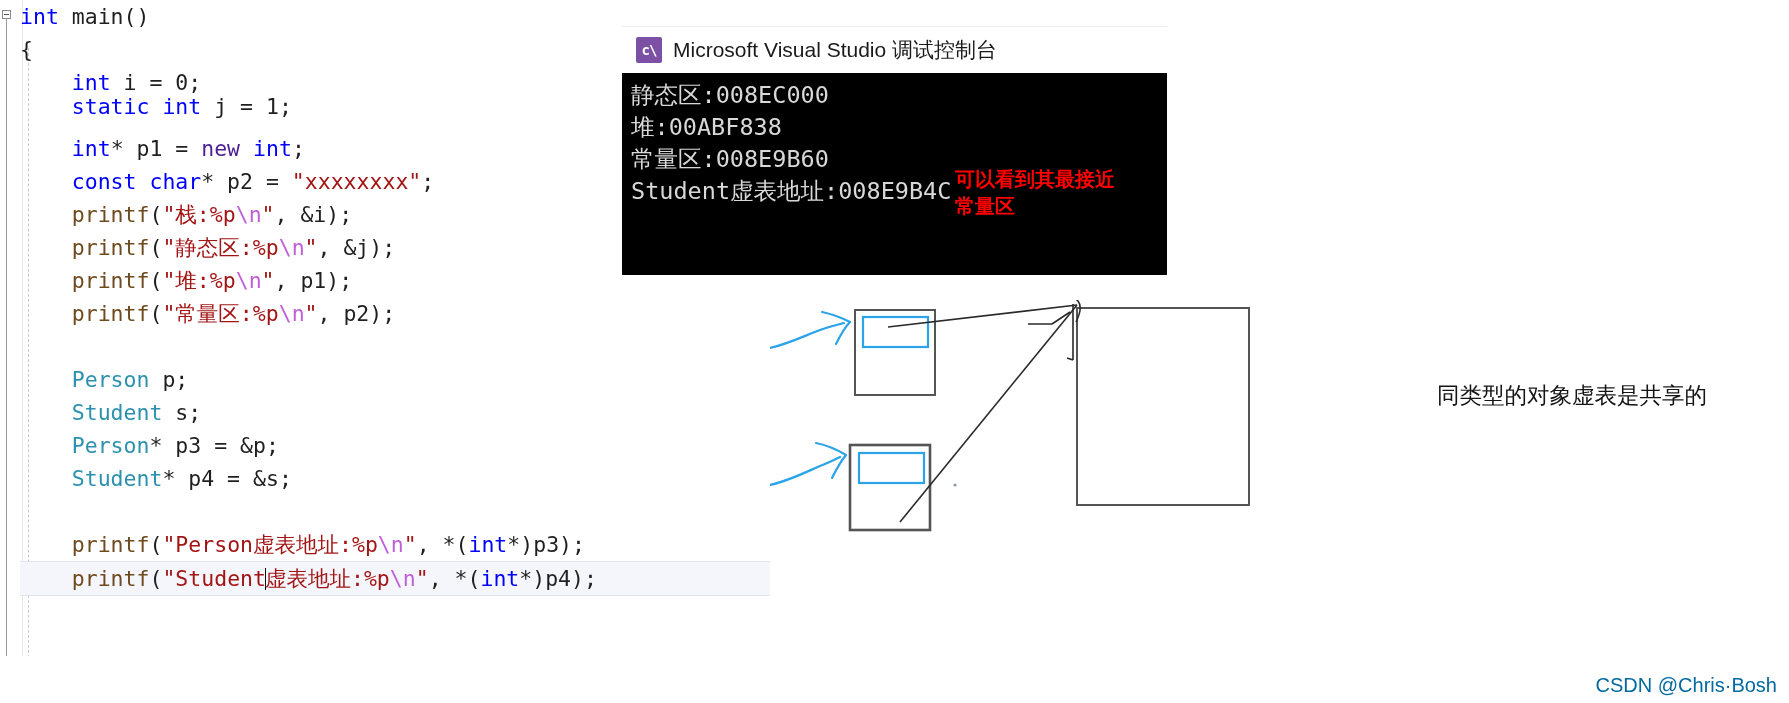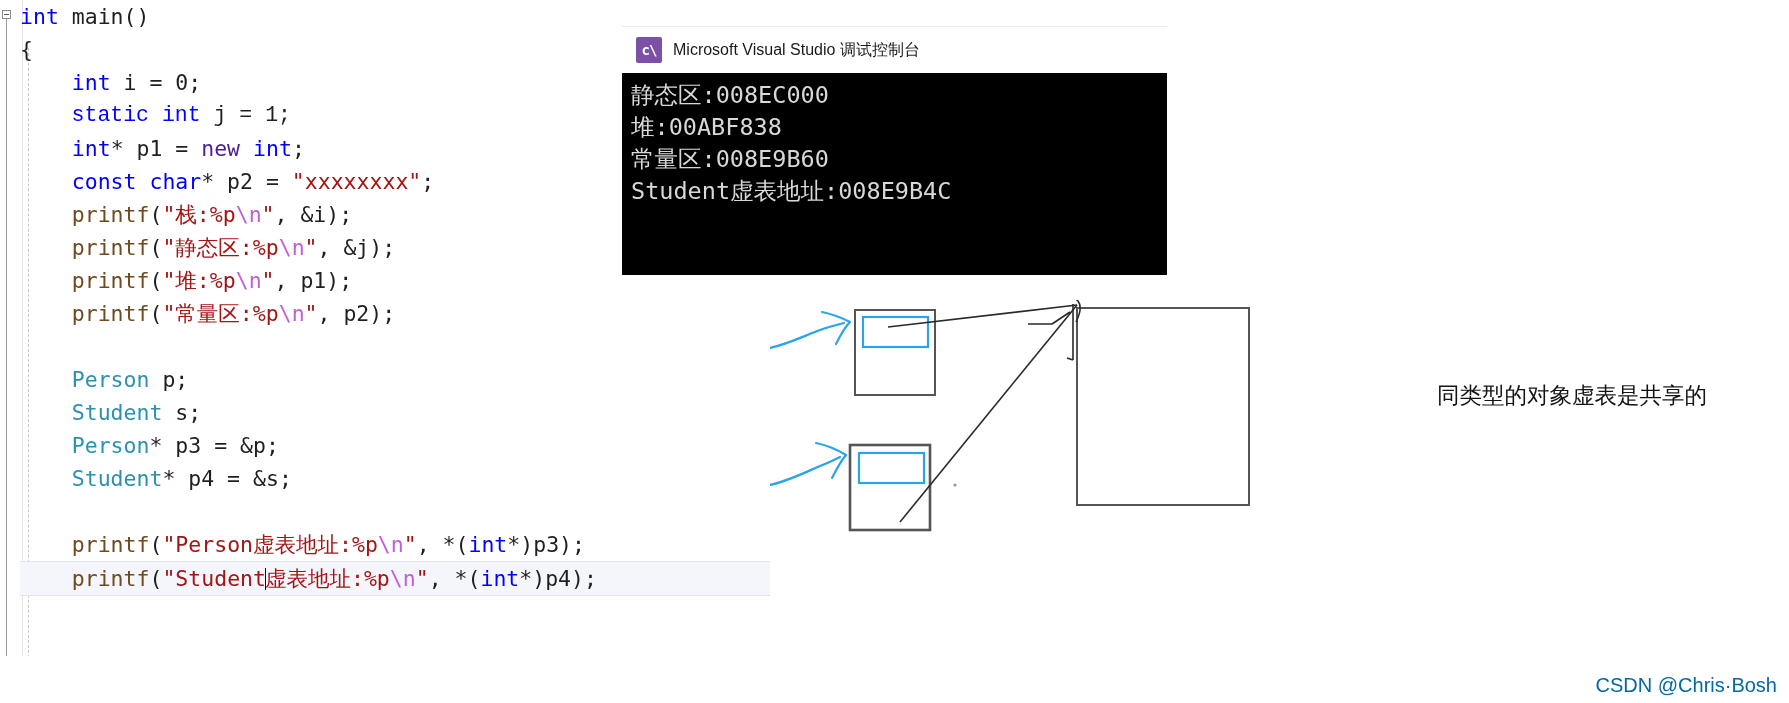--- a/index.html
+++ b/index.html
@@ -137,21 +137,21 @@
     color: #ffffff;
     font-family: "DejaVu Sans Mono", monospace;
     font-size: 14px;
     line-height: 26px;
     text-align: center;
     font-weight: bold;
     letter-spacing: -1px;
   }
   #console-title-text {
     font-family: "Liberation Sans", sans-serif;
-    font-size: 16px;
+    font-size: 21px;
     color: #1a1a1a;
     white-space: nowrap;
   }
   #console-body {
     position: absolute;
     left: 0;
     top: 47px;
     width: 545px;
     height: 202px;
     background: #000000;
@@ -217,21 +217,21 @@
 
 <div id="editor">
   <div id="editor-gutter"></div>
   <div class="collapse-box"></div>
   <div class="collapse-bar"></div>
   <div id="indent-guide"></div>
   <div id="code-lines">
       <div class="code-line" style="top: 0px;"><span class="kw">int</span><span class="pl"> main()</span></div>
       <div class="code-line" style="top: 33px;"><span class="pl">{</span></div>
       <div class="code-line" style="top: 66px;"><span class="pl">    </span><span class="kw">int</span><span class="pl"> i = </span><span class="num">0</span><span class="pl">;</span></div>
-      <div class="code-line" style="top: 99px; font-family: Liberation Mono, monospace;"><span class="pl">    </span><span class="kw">static int</span><span class="pl"> j = </span><span class="num">1</span><span class="pl">;</span></div>
+      <div class="code-line" style="top: 90px;"><span class="pl">    </span><span class="kw">static int</span><span class="pl"> j = </span><span class="num">1</span><span class="pl">;</span></div>
       <div class="code-line" style="top: 132px;"><span class="pl">    </span><span class="kw">int</span><span class="pl">* p1 = </span><span class="kw2">new</span><span class="pl"> </span><span class="kw">int</span><span class="pl">;</span></div>
       <div class="code-line" style="top: 165px;"><span class="pl">    </span><span class="kw">const char</span><span class="pl">* p2 = </span><span class="str">"xxxxxxxx"</span><span class="pl">;</span></div>
       <div class="code-line" style="top: 198px;"><span class="pl">    </span><span class="fn">printf</span><span class="pl">(</span><span class="str">"栈:%p</span><span class="esc">\n</span><span class="str">"</span><span class="pl">, &amp;i);</span></div>
       <div class="code-line" style="top: 231px;"><span class="pl">    </span><span class="fn">printf</span><span class="pl">(</span><span class="str">"静态区:%p</span><span class="esc">\n</span><span class="str">"</span><span class="pl">, &amp;j);</span></div>
       <div class="code-line" style="top: 264px;"><span class="pl">    </span><span class="fn">printf</span><span class="pl">(</span><span class="str">"堆:%p</span><span class="esc">\n</span><span class="str">"</span><span class="pl">, p1);</span></div>
       <div class="code-line" style="top: 297px;"><span class="pl">    </span><span class="fn">printf</span><span class="pl">(</span><span class="str">"常量区:%p</span><span class="esc">\n</span><span class="str">"</span><span class="pl">, p2);</span></div>
       <div class="code-line" style="top: 330px;"><span class="pl"></span></div>
       <div class="code-line" style="top: 363px; text-align: right;"><span class="pl">    </span><span class="type">Person</span><span class="pl"> p;</span></div>
       <div class="code-line" style="top: 396px;"><span class="pl">    </span><span class="type">Student</span><span class="pl"> s;</span></div>
       <div class="code-line" style="top: 429px;"><span class="pl">    </span><span class="type">Person</span><span class="pl">* p3 = &amp;p;</span></div>
@@ -247,20 +247,24 @@
     <div id="console-app-icon">
       <span class="glyph">c\</span>
     </div>
     <div id="console-title-text">Microsoft Visual Studio 调试控制台</div>
   </div>
   <div id="console-body">
     <div class="console-line">静态区:008EC000</div>
     <div class="console-line">堆:00ABF838</div>
     <div class="console-line">常量区:008E9B60</div>
     <div class="console-line">Student虚表地址:008E9B4C</div>
+    <div id="console-note">
+      <div>可以看到其最接近</div>
+      <div>常量区</div>
+    </div>
   </div>
 </div>
 
 <div id="diagram">
   <svg width="620" height="300" viewBox="0 0 620 300">
 
     <rect x="85" y="10" width="80" height="85" fill="none" stroke="#555555" stroke-width="2"></rect>
 
     <rect x="93" y="17" width="65" height="30" fill="none" stroke="#2aa3e8" stroke-width="2.2"></rect>
 

